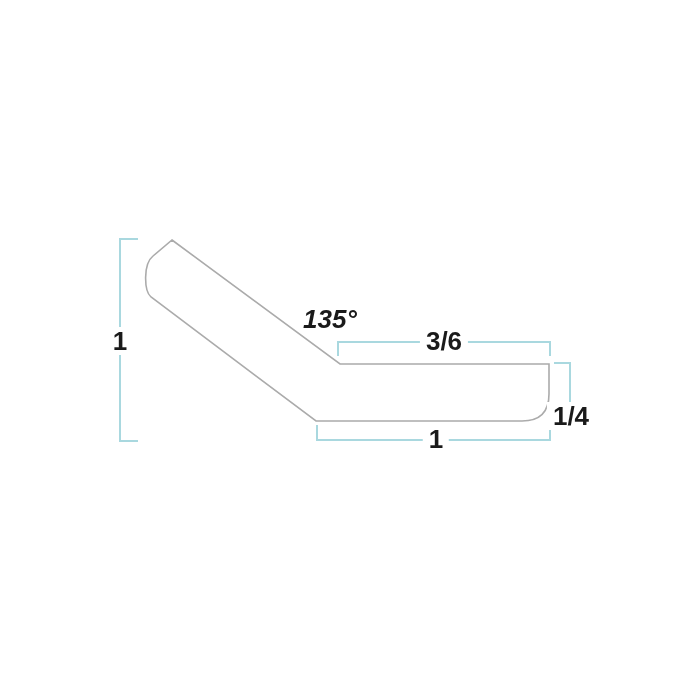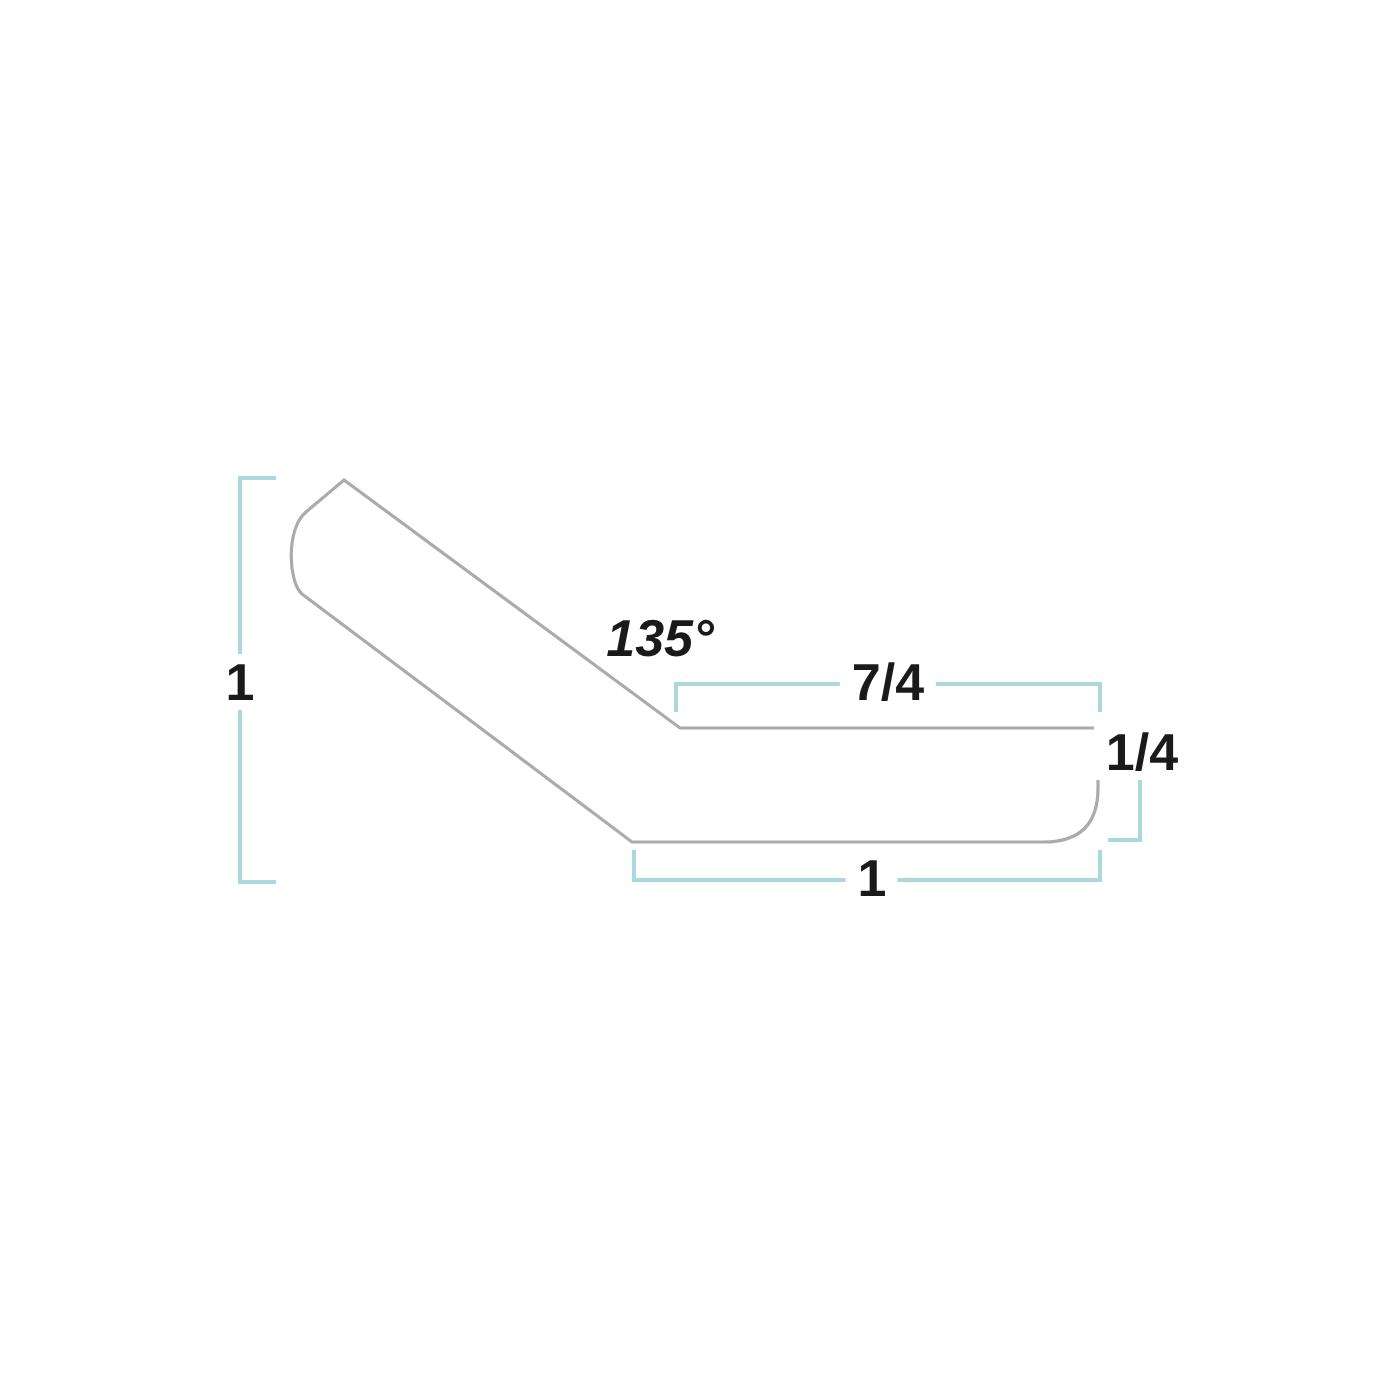--- a/index.html
+++ b/index.html
@@ -60,19 +60,19 @@
       <polyline points="338,355 338,342 550,342 550,355"></polyline>
       <polyline points="555,363 570,363 570,420 555,420"></polyline>
       <polyline points="317,426 317,440 550,440 550,426"></polyline>
     </g>
   </svg>
 
   <div class="dim-label" style="left:120px; top:341px;">1</div>
 
   <div class="dim-label angle-label" style="left:330px; top:319px;font-style:italic;">135°</div>
 
-  <div class="dim-label" style="left:444px; top:341px;">7/4</div>
+  <div class="dim-label" style="left:444px; top:341px;">3/6</div>
 
-  <div class="dim-label" style="left:571px; top:376px;">1/4</div>
+  <div class="dim-label" style="left:571px; top:416px;">1/4</div>
 
   <div class="dim-label" style="left:436px; top:439px;">1</div>
 
 </div>
 
 </body></html>

